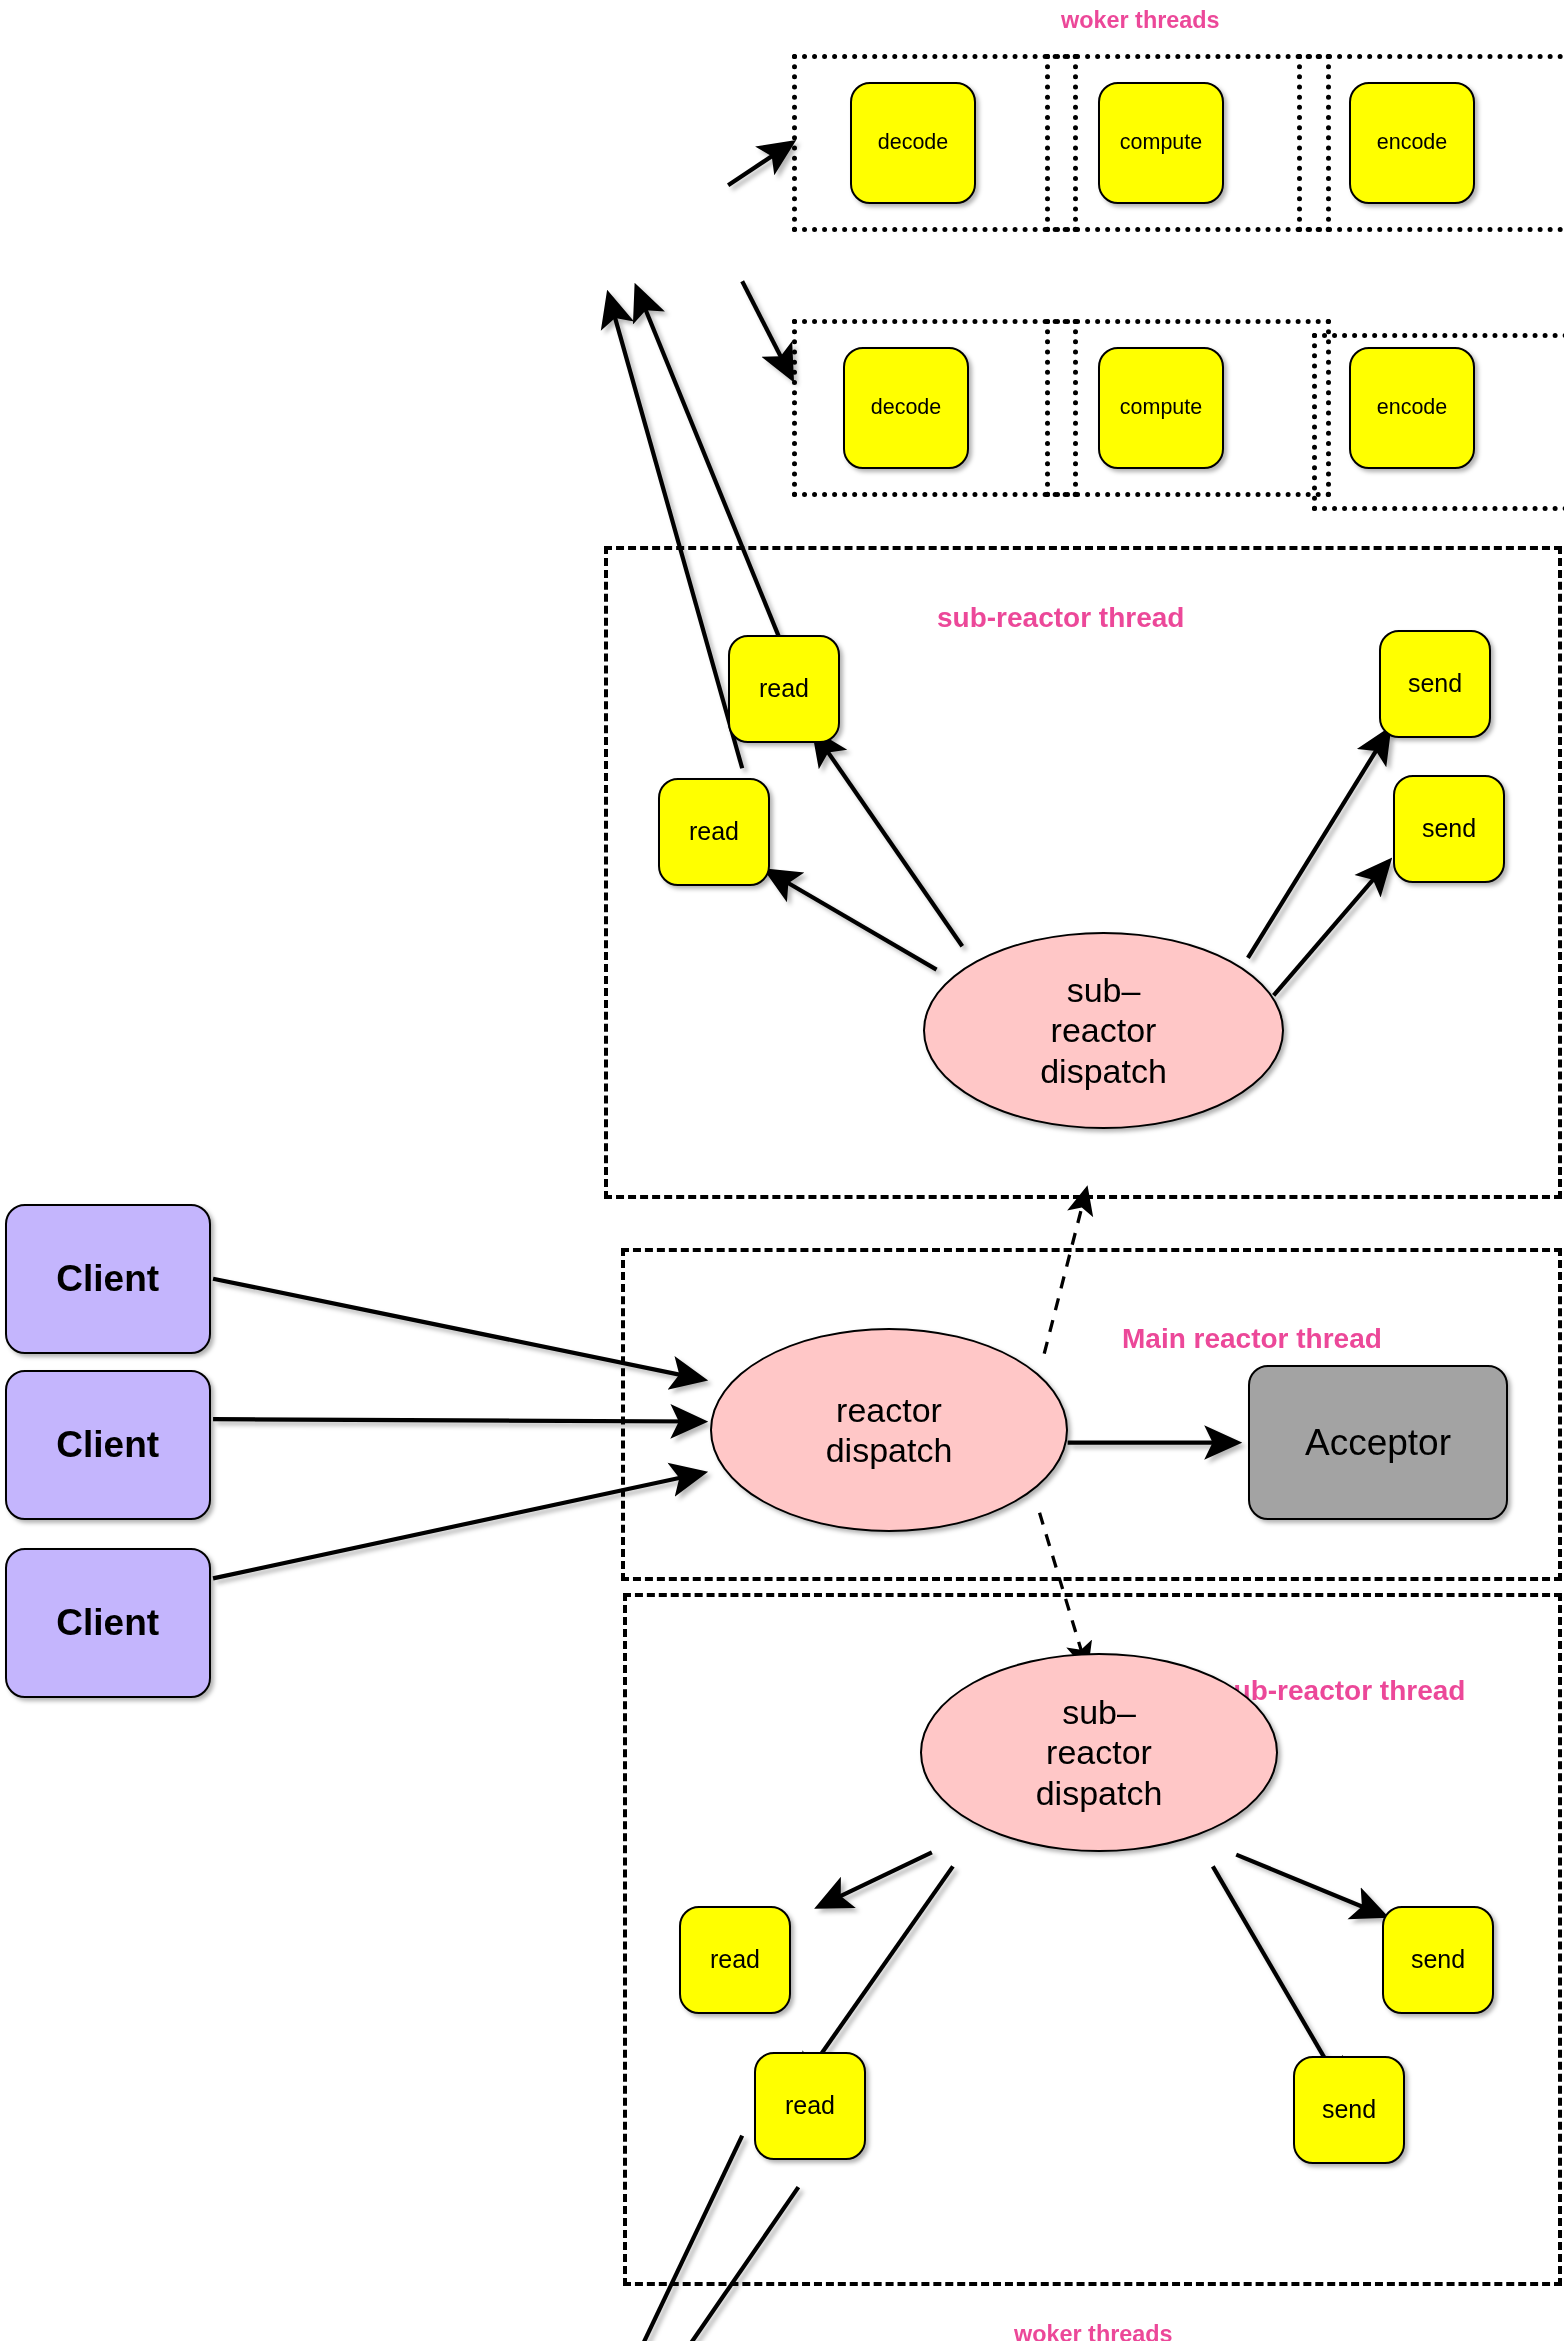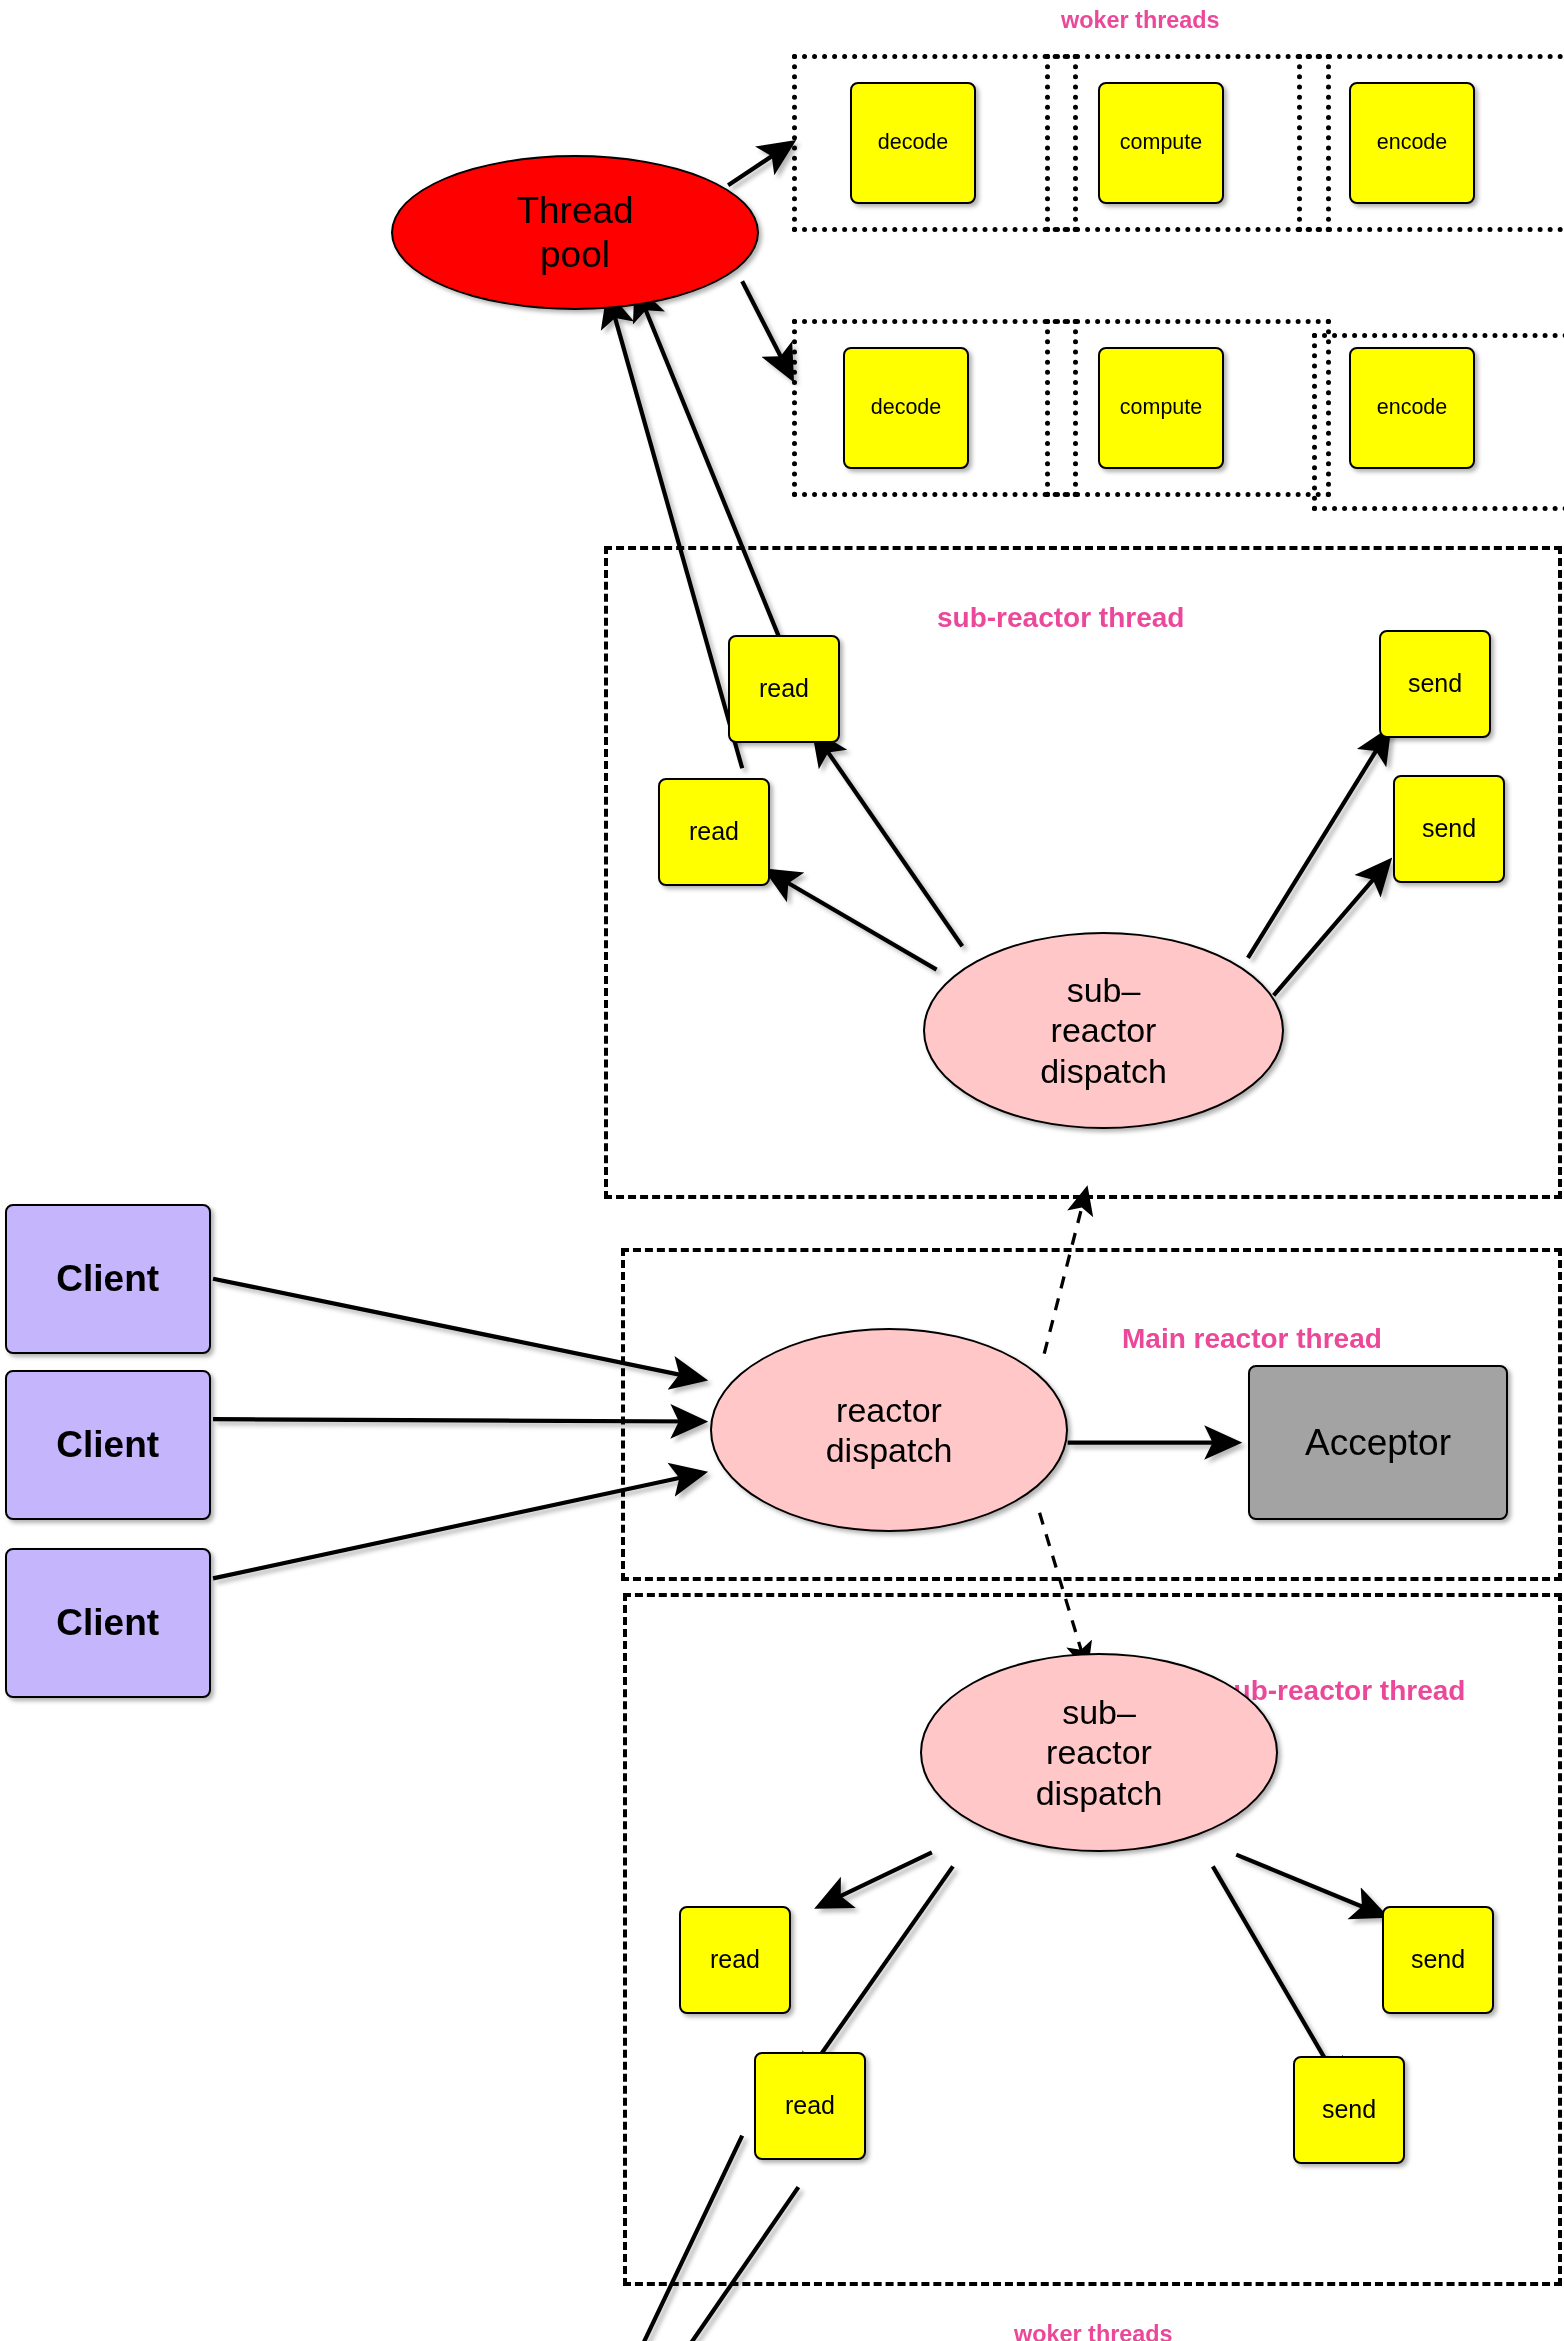--- a/index.html
+++ b/index.html
@@ -32,21 +32,21 @@
     display:flex;
     align-items:center;
     justify-content:center;
     text-align:center;
     color:#000;
     border:2.8px solid #000;
     filter:drop-shadow(3.3px 3.3px 2.3px rgba(0,0,0,0.30));
     font-family:"Liberation Sans", sans-serif;
     line-height:1.18;
   }
-  .rect{ border-radius:8px; }
+  .rect{ border-radius:20px; }
   .ellipse{ border-radius:50%; }
 
   .fill-yellow{ background:#FFFF00; }
   .fill-red{ background:#FF0000; }
   .fill-pink{ background:#FFC7C7;align-items:center; }
   .fill-blue{ background:#c4b5fd;font-weight:bold; }
   .fill-green{ background:#a3a3a3; }
 
   .t-sm{ font-size:21.5px; }
   .t-md{ font-size:25px; }
@@ -122,24 +122,20 @@
 
   <div class="group group-dotted" style="left:792px;top:319px;width:286px;height:178px;"></div>
   <div class="node rect fill-yellow t-sm" style="left:843px;top:347px;width:126px;height:122px;">decode</div>
 
   <div class="group group-dotted" style="left:1045px;top:319px;width:286px;height:178px;"></div>
   <div class="node rect fill-yellow t-sm" style="left:1098px;top:347px;width:126px;height:122px;">compute</div>
 
   <div class="group group-dotted" style="left:1312px;top:333px;width:286px;height:178px;"></div>
   <div class="node rect fill-yellow t-sm" style="left:1349px;top:347px;width:126px;height:122px;">encode</div>
 
-  <div class="node ellipse fill-red t-xl" style="left:391px;top:155px;width:368px;height:155px;flex-direction:column;">
-    <span>Thread</span>
-    <span>pool</span>
-  </div>
 
   <div class="group" style="left:604px;top:546px;width:958px;height:653px;"></div>
   <div class="group-label lbl-sm" style="left:937px;top:602px;">sub-reactor thread</div>
 
   <div class="node rect fill-yellow t-md" style="left:728px;top:635px;width:112px;height:108px;">read</div>
   <div class="node rect fill-yellow t-md" style="left:658px;top:778px;width:112px;height:108px;">read</div>
 
   <div class="node rect fill-yellow t-md" style="left:1379px;top:630px;width:112px;height:108px;">send</div>
   <div class="node rect fill-yellow t-md" style="left:1393px;top:775px;width:112px;height:108px;">send</div>
 

